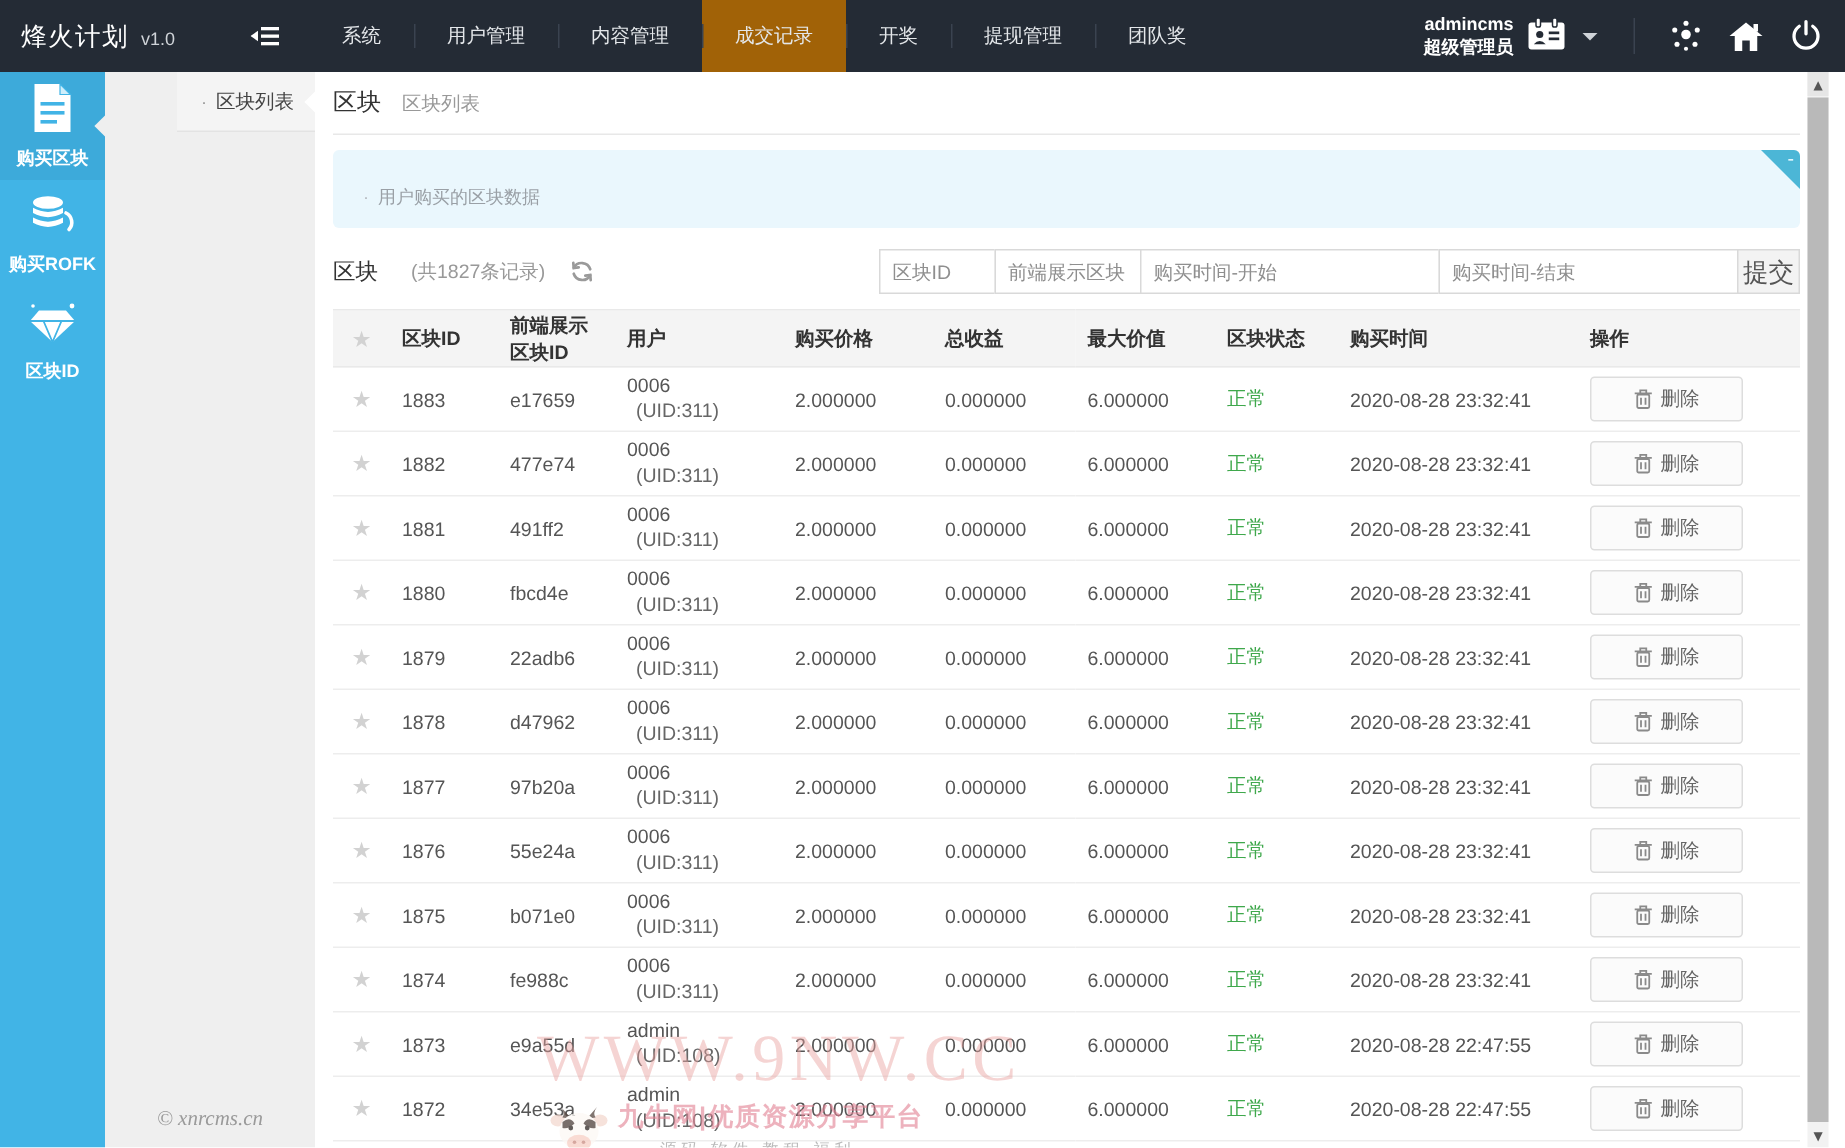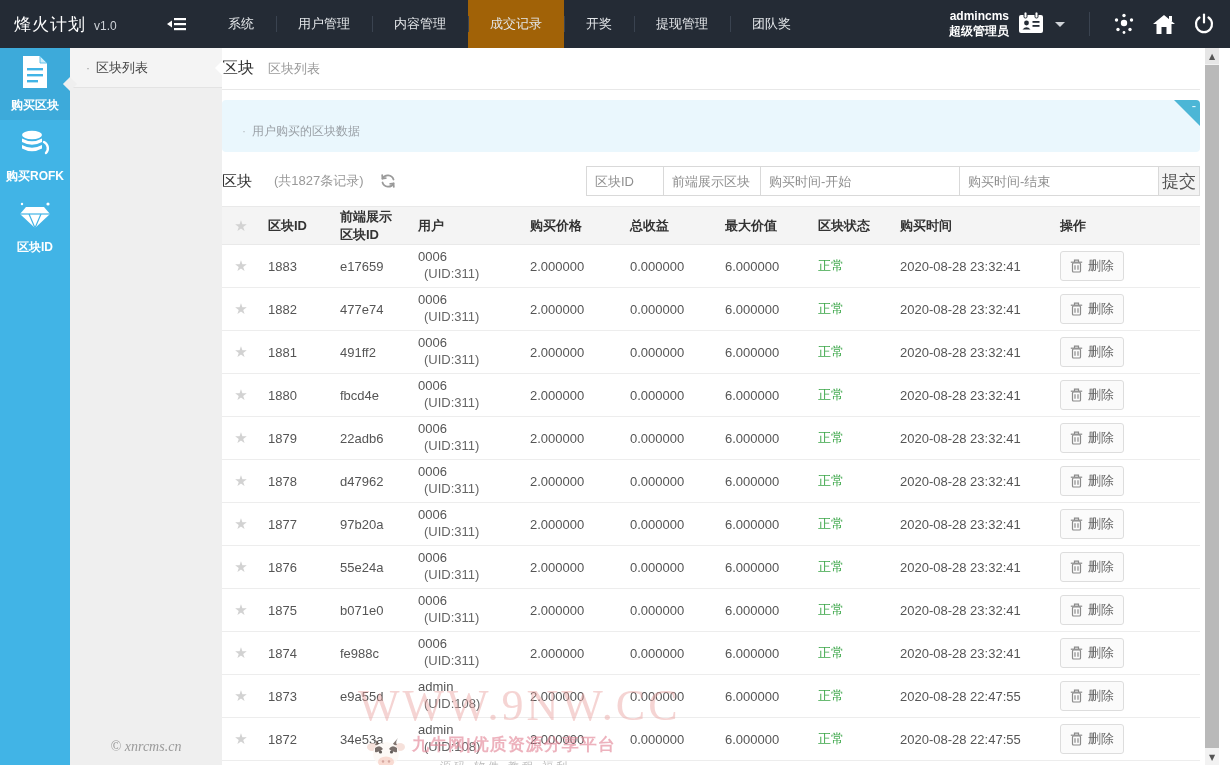--- a/index.html
+++ b/index.html
@@ -30,21 +30,21 @@
 
   
   .side-blue { position:absolute; top:48px; left:0; bottom:0; width:70px; background:#41b4e6; z-index:20; }
   .side-item { height:72px; display:flex; flex-direction:column; align-items:center; justify-content:center;
                gap:5px; color:#fff; font-size:12px; font-weight:bold; cursor:pointer; position:relative; }
   .side-item.active { background:rgba(0,0,0,0.05); }
   .side-item.active::after { content:""; position:absolute; right:-5px; top:50%; margin-top:-5px;
                width:10px; height:10px; background:#efefef; transform:rotate(45deg); }
 
   
-  .side-gray { position:absolute; top:48px; left:70px; bottom:0; width:152px; background:#efefef; z-index:10; }
+  .side-gray { position:absolute; top:48px; left:70px; bottom:0; width:140px; background:#efefef; z-index:10;padding-left:48px; }
   .submenu-item { position:relative; height:40px; line-height:40px; padding-left:16px; font-size:13px;
                   color:#444; cursor:pointer; background:#f4f4f4; border-bottom:1px solid #e3e3e3; }
   .submenu-item .dot { color:#999; margin-right:6px; font-size:12px; }
   .submenu-item.active::after { content:""; position:absolute; right:-5px; top:50%; margin-top:-5px;
                   width:10px; height:10px; background:#fff; transform:rotate(45deg); }
   .copyright { position:absolute; bottom:10px; left:0; width:100%; text-align:center;
                color:#9a9a9a; font-size:14px; font-style:italic; font-family:"Liberation Serif","DejaVu Serif",serif; }
 
   
   .main { position:absolute; top:48px; left:210px; width:1020px; bottom:0; background:#fff;
@@ -81,21 +81,21 @@
   table { margin-top:10px; width:100%; border-collapse:collapse; table-layout:fixed; font-size:13px; }
   thead th { background:#f4f4f4; border-top:1px solid #e9e9e9; border-bottom:1px solid #e9e9e9;
              height:38px; text-align:left; padding:0 8px; color:#333; font-weight:bold; }
   tbody td { height:43px; border-bottom:1px solid #ededed; padding:2px 8px; color:#555; vertical-align:middle; }
   .star { color:#d2d2d2; font-size:15px; cursor:pointer; font-family:"DejaVu Sans",sans-serif; }
   .c-star { text-align:center; }
   .uid { color:#666; padding-left:6px; line-height:1.25; }
   .u-name { line-height:1.3; }
   .c-status { color:#3fa84c; }
   .del-btn { display:inline-flex; align-items:center; gap:5px; border:1px solid #ddd; border-radius:3px;
-             background:#fbfbfb; color:#666; font-size:13px; padding:5px 9px; cursor:pointer;
+             background:#fbfbfb; color:#666; font-size:13px; padding:5px 28px; cursor:pointer;
              font-family:inherit; }
 
   
   .scrollbar { position:absolute; top:48px; right:11px; bottom:0; width:14px; background:#f2f2f2; z-index:40; }
   .sb-up { height:16px; display:flex; align-items:center; justify-content:center; color:#555; font-size:8px;
            background:#e6e6e6; cursor:pointer; font-family:"DejaVu Sans",sans-serif; }
   .sb-thumb { position:absolute; top:17px; bottom:17px; left:0; width:14px; background:#b9b9b9; cursor:pointer; }
   .sb-down { position:absolute; bottom:0; height:16px; width:14px; display:flex; align-items:center;
              justify-content:center; color:#555; font-size:8px; cursor:pointer; font-family:"DejaVu Sans",sans-serif; }
 

